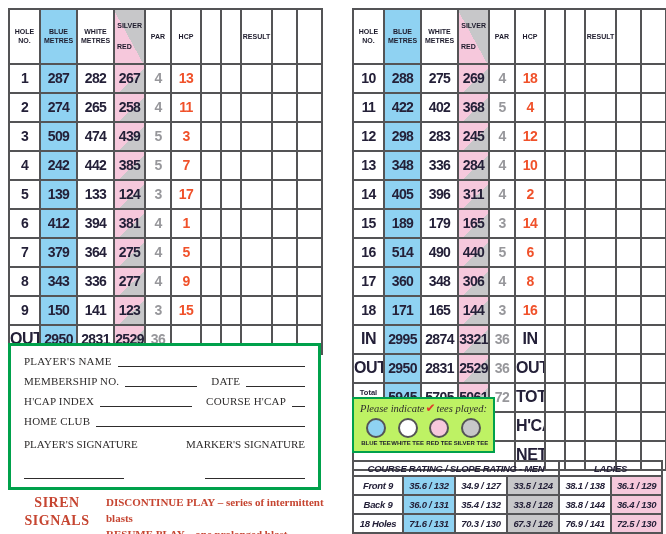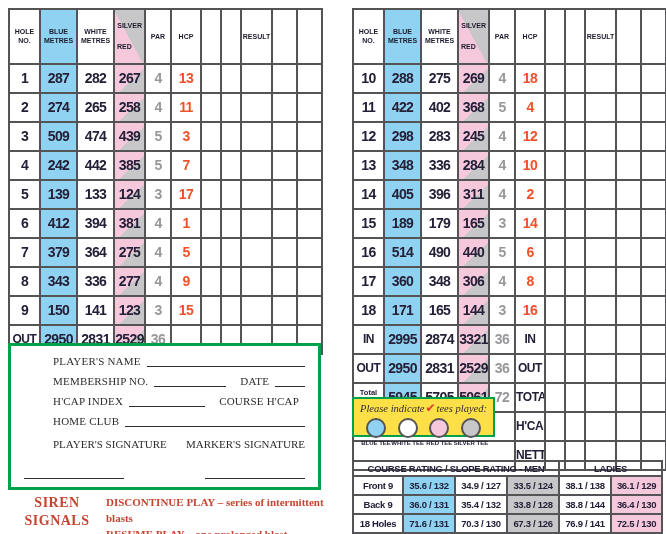--- a/index.html
+++ b/index.html
@@ -4,67 +4,67 @@
 <style>
   html,body{margin:0;padding:0;background:#ffffff;}
   .page{position:relative;width:666px;height:534px;background:#ffffff;font-family:"Liberation Sans",sans-serif;overflow:hidden;}
 
   
   table.score{border-collapse:collapse;table-layout:fixed;position:absolute;}
   .score th,.score td{border:2px solid #545456;text-align:center;vertical-align:middle;padding:0;overflow:hidden;}
   .score th{height:34px;font-weight:bold;font-size:7px;line-height:1.35;white-space:pre-line;color:#1d1b2c;font-family:"Liberation Sans",sans-serif;}
   .score td{height:27px;}
   .num{font-weight:bold;font-size:14px;color:#242038;letter-spacing:-0.6px;font-family:"Liberation Sans",sans-serif;}
-  .rlabel{font-weight:bold;font-size:12px;color:#242038;letter-spacing:-0.4px;}
+  .rlabel{font-weight:bold;font-size:16px;color:#242038;letter-spacing:-0.4px;}
   .tlabel{font-weight:bold;font-size:7.5px;line-height:1.2;white-space:pre-line;color:#242038;}
   .c-blue{background:#8fd2f2;}
   .c-silver{background:linear-gradient(to bottom right,#f6c8dc 0 57%,#c7c7c9 57% 100%);}
   .c-silver-h{background:linear-gradient(to bottom left,#c7c7c9 0 52%,#f6c8dc 52% 100%);}
   .par{color:#97979b;}
   .hcp{color:#f0512a;}
   .ghost{border:none;background:#fff;}
   .c-silver-h .hwrap{display:flex;flex-direction:column;justify-content:space-between;height:30px;padding:2px 2px;}
   .c-silver-h .silver-word{align-self:flex-end;}
   .c-silver-h .red-word{align-self:flex-start;}
 
   #front-table{left:8px;top:8px;width:313px;}
   #back-table{left:352px;top:8px;width:309px;}
 
   
-  #player-box{position:absolute;left:8px;top:343px;width:313px;height:147px;border:3px solid #00a14b;box-sizing:border-box;background:#fff;font-family:"Liberation Serif",serif;color:#2e2c2c;padding-left:29px;}
+  #player-box{position:absolute;left:8px;top:343px;width:313px;height:147px;border:3px solid #00a14b;box-sizing:border-box;background:#fff;font-family:"Liberation Serif",serif;color:#2e2c2c;}
   .pb-inner{display:flex;flex-direction:column;gap:8px;padding:9px 13px 0 13px;}
   .pb-row{display:flex;align-items:flex-end;font-size:11px;letter-spacing:0.2px;white-space:nowrap;}
   .pb-label{margin-right:6px;}
   .line{border-bottom:1.5px solid #2e2c2c;height:11px;}
   .flex1{flex:1;}
   .sig-row{display:flex;justify-content:space-between;font-size:11px;margin-top:3px;}
   .sig-line-l{position:absolute;left:13px;bottom:8px;width:100px;border-bottom:1.5px solid #2e2c2c;}
   .sig-line-r{position:absolute;right:13px;bottom:8px;width:100px;border-bottom:1.5px solid #2e2c2c;}
 
   
   #siren{position:absolute;left:8px;top:494px;width:316px;display:flex;font-family:"Liberation Serif",serif;color:#c64531;}
   .siren-title{width:98px;text-align:center;font-weight:bold;font-size:14px;line-height:1.25;letter-spacing:0.5px;}
   .siren-lines{flex:1;font-weight:bold;font-size:11px;line-height:1.45;padding-top:1px;}
 
   
-  #tees-box{position:absolute;left:352px;top:397px;width:143px;height:40px;border:2px solid #00a14b;box-sizing:border-box;background:#fde047;}
+  #tees-box{position:absolute;left:352px;top:397px;width:143px;height:56px;border:2px solid #00a14b;box-sizing:border-box;background:#bef264;}
   .tees-prompt{font-family:"Liberation Serif",serif;font-style:italic;font-size:10.5px;color:#2e2c2c;text-align:center;margin-top:2px;white-space:nowrap;}
   .tees-check{color:#e03a2b;font-style:normal;font-size:12px;margin:0 1px;}
   .tees-row{display:flex;justify-content:space-between;padding:2px 7px 0 7px;}
   .tee-item{display:flex;flex-direction:column;align-items:center;width:30px;}
   .tee-circle{width:20px;height:20px;border-radius:50%;border:2px solid #545456;box-sizing:border-box;}
   .tee-blue{background:#8fd2f2;}
   .tee-white{background:#ffffff;}
   .tee-red{background:#f6c8dc;}
   .tee-silver{background:#c7c7c9;}
   .tee-label{font-size:6px;font-weight:bold;color:#1d1b2c;margin-top:2px;white-space:nowrap;}
 
   
   #rating-table{position:absolute;left:352px;top:460px;width:309px;border-collapse:collapse;table-layout:fixed;}
-  #rating-table th,#rating-table td{border:2px solid #545456;text-align:center;vertical-align:middle;padding:0;font-family:"Liberation Sans",sans-serif;color:#242038;}
+  #rating-table th,#rating-table td{border:2px solid #545456;text-align:center;vertical-align:middle;padding:0;font-family:"Liberation Sans",sans-serif;color:#242038;font-style:italic;}
   #rating-table th{height:13px;font-size:9.5px;font-weight:bold;letter-spacing:-0.3px;}
   #rating-table td{height:17px;font-size:9.5px;font-weight:bold;letter-spacing:-0.3px;}
   .r-blue{background:#8fd2f2;margin-top:21px;}
   .r-gray{background:#c7c7c9;}
   .r-pink{background:#f6c8dc;}
 </style>
 </head>
 <body>
 
 <div class="page">

